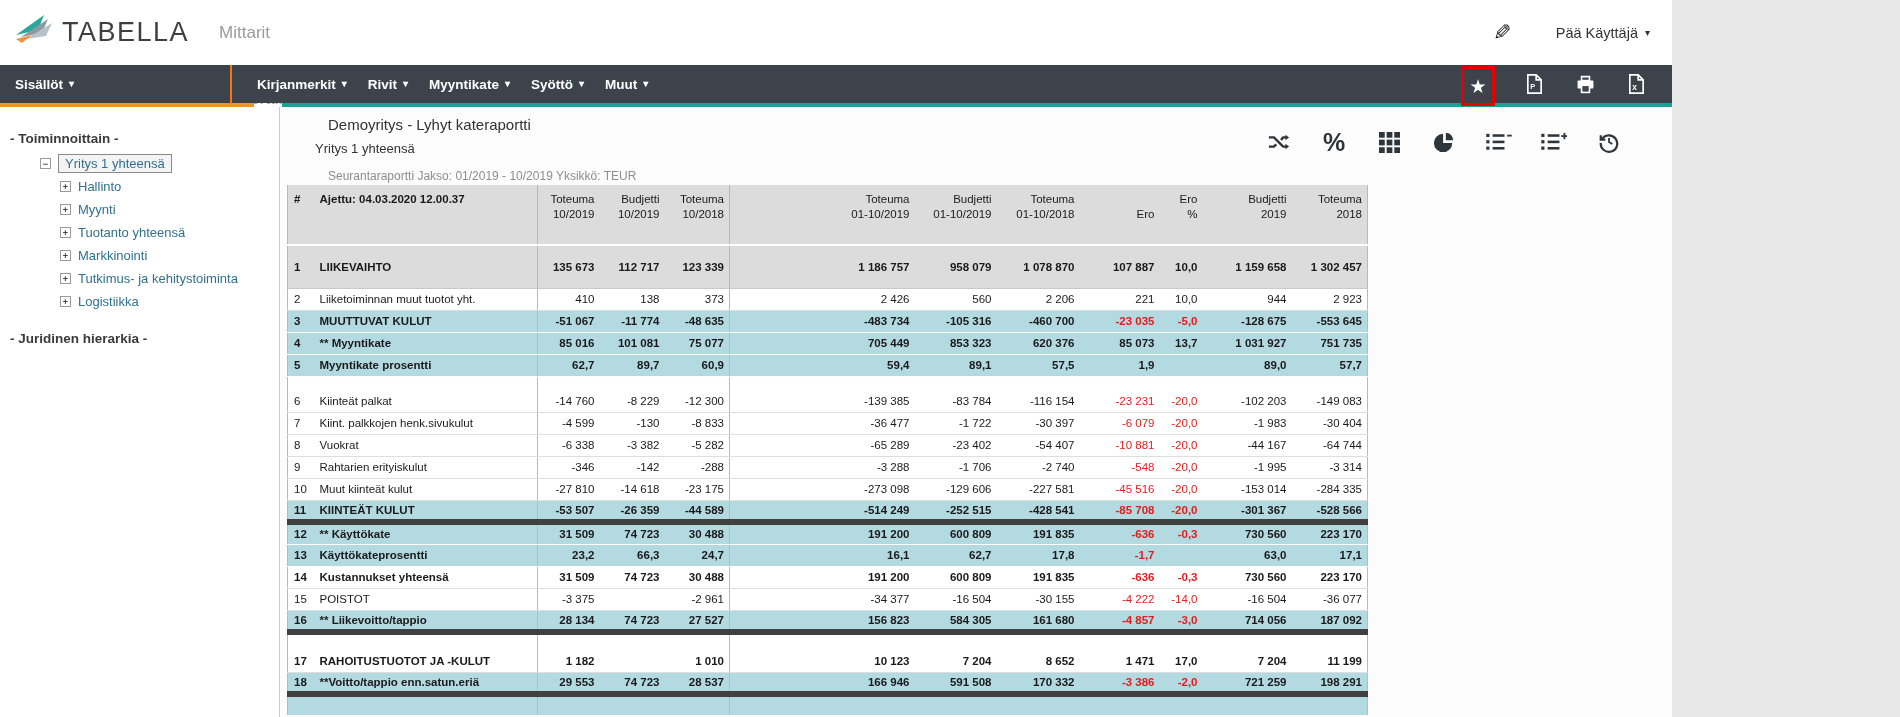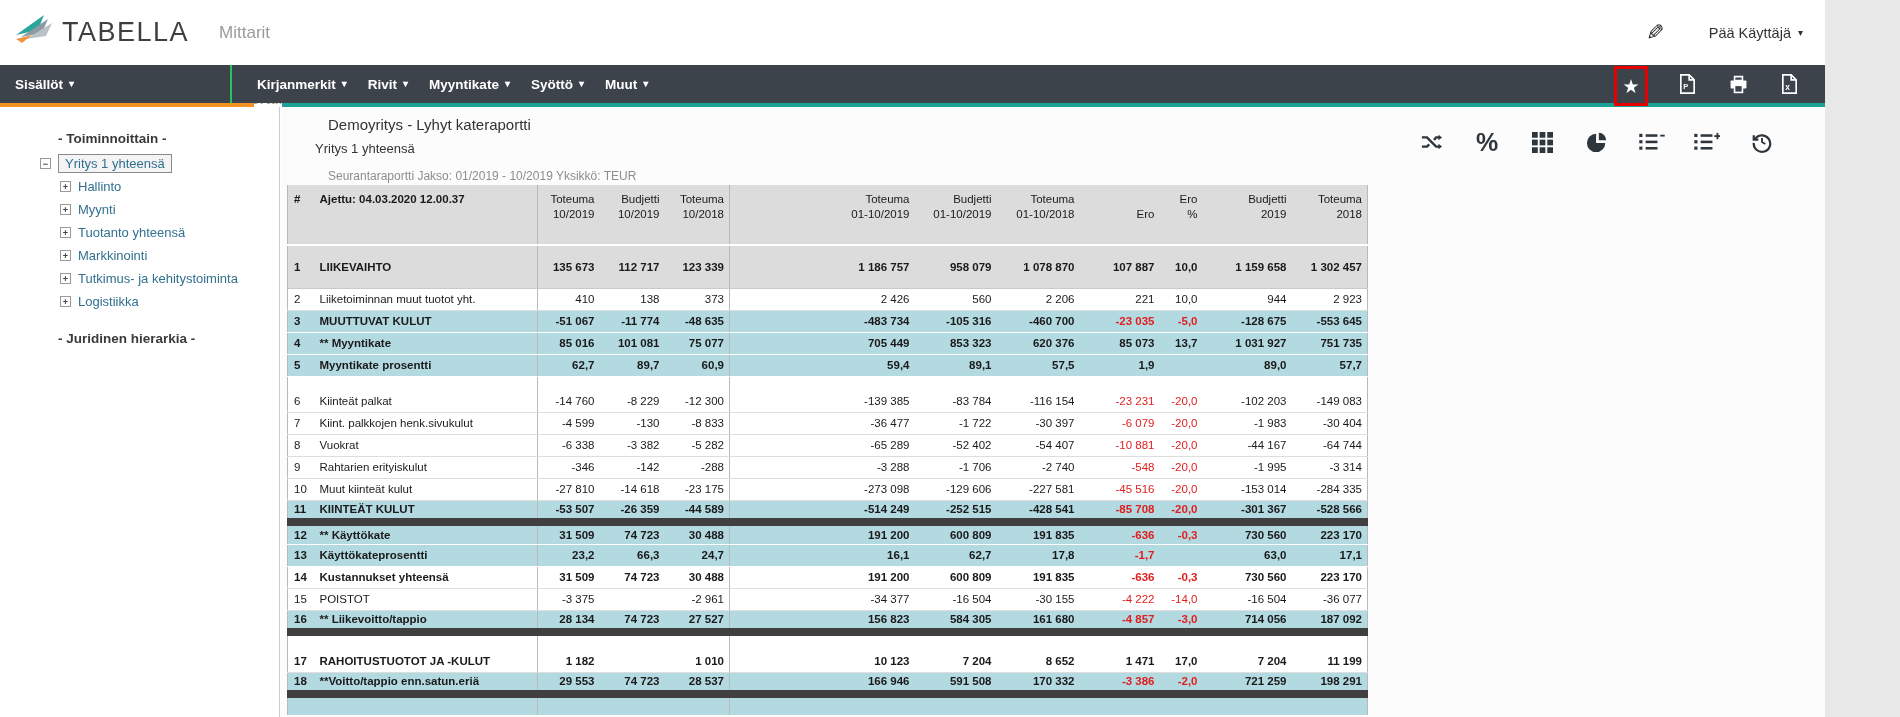--- a/index.html
+++ b/index.html
@@ -1,34 +1,34 @@
 <!DOCTYPE html>
 <html><head>
 <meta charset="utf-8">
 <style>
   html,body{margin:0;padding:0;background:#e8e8e8;}
-  .screen{position:relative;width:1825px;height:717px;background:#fff;overflow:hidden;
+  .screen{position:relative;width:1672px;height:717px;background:#fff;overflow:hidden;
           font-family:"Liberation Sans",sans-serif;-webkit-font-smoothing:antialiased;}
 
   
   .topbar{position:absolute;top:0;left:0;right:0;height:65px;background:#fff;display:flex;align-items:center;}
   .logo{display:flex;align-items:center;margin-left:14px;cursor:pointer;}
   .logo-text{font-size:27px;color:#3f3f3f;letter-spacing:1.5px;margin-left:4px;}
   .mainnav{display:flex;gap:46px;margin-left:30px;align-items:flex-start;flex-direction:column;}
   .nav-item{font-size:17px;color:#9b9b9b;cursor:pointer;}
   .nav-item.active{color:#3a3a3a;}
   .topbar-right{margin-left:auto;display:flex;align-items:center;gap:44px;padding-right:22px;}
   .pencil{font-size:22px;color:#1a1a1a;transform:scaleX(-1);cursor:pointer;line-height:1;}
   .user-menu{font-size:14.5px;color:#333;display:flex;align-items:center;gap:7px;cursor:pointer;}
   .caret{font-size:10px;line-height:1;}
 
   
   .toolbar{position:absolute;top:65px;left:0;right:0;height:38px;background:#3d434a;display:flex;z-index:3;}
   .toolbar-left{width:232px;min-width:232px;display:flex;align-items:center;padding-left:15px;
-                border-right:2px solid #22c55e;box-sizing:border-box;}
+                border-right:2px solid #f97316;box-sizing:border-box;}
   .toolbar-main{flex:1;display:flex;align-items:center;padding-left:25px;gap:7px;}
   .menu-item{color:#fff;font-size:13.5px;font-weight:700;display:flex;align-items:center;gap:6px;
              cursor:pointer;white-space:nowrap;}
   .toolbar-icons{margin-left:auto;display:flex;align-items:center;gap:27px;padding-right:24px;}
   .tb-icon{width:24px;height:24px;color:#fff;display:flex;align-items:center;justify-content:center;cursor:pointer;}
   .glyph-star{font-size:19px;line-height:1;}
   .star-box{align-self:flex-start;margin-top:4px;height:40px;width:34px;box-sizing:border-box;
             border:3px solid #e60000;display:flex;align-items:center;justify-content:center;z-index:6;background:transparent;}
 
   
@@ -36,21 +36,21 @@
   .accent.orange{left:0;width:254px;background:#f39422;}
   .accent.teal{left:282px;right:0;background:#19a295;}
 
   
   .sidebar{position:absolute;top:107px;left:0;width:280px;bottom:0;background:#fff;
            border-right:1px solid #ccc;box-sizing:border-box;}
   .center-box{margin-top:24px;height:30px;background:#e9e9e7;border-top:1px solid #d4d4d2;
               border-bottom:2px solid #f39422;display:flex;align-items:center;padding-left:20px;
               font-size:13px;font-weight:700;color:#222;}
   .tree{margin-top:20px;}
-  .tree-title{font-size:13.5px;font-weight:700;color:#3a3a3a;padding-left:10px;height:23px;display:flex;align-items:center;margin-left:48px;}
+  .tree-title{font-size:13.5px;font-weight:700;color:#3a3a3a;padding-left:10px;height:23px;display:flex;align-items:center;}
   .tree-items{margin:2px 0 14px 0;}
   .tree-item{display:flex;align-items:center;height:23px;font-size:13px;color:#31708f;cursor:pointer;}
   .expander{width:11px;height:11px;min-width:11px;border:1px solid #9a9a9a;background:#fff;color:#444;
             font-size:9px;line-height:8px;display:flex;align-items:center;justify-content:center;
             margin-right:7px;box-sizing:border-box;font-weight:700;}
   .tree-label{white-space:nowrap;}
   .tree-label.selected{border:1px solid #8a8a8a;background:#f4f4f4;padding:1px 6px;color:#31708f;}
 
   
   .main{position:absolute;top:107px;left:281px;right:0;bottom:0;background:#fcfcfc;}
@@ -71,21 +71,21 @@
   table.rpt td.lastcol{border-right:1px solid #b9b9b9;}
   table.rpt td.sep{border-right:1px solid #b9b9b9;}
   thead td{background:#dcdcdc;vertical-align:top;padding-top:7px !important;height:60px !important;
            line-height:15px;font-weight:400;border-bottom:2px solid #fff;}
   thead td.hbold{font-weight:700;}
   tr.gray td{background:#dcdcdc;font-weight:700;border-bottom:1px solid #c9c9c9;}
   tr.tall td{height:43px;}
   tr.teal td{background:#b3d9e1;font-weight:700;border-bottom:1px solid #fdfdfd;}
   tr.w td{background:#fff;border-bottom:1px solid #dedede;}
   tr.wb td{background:#fff;font-weight:700;border-bottom:1px solid #dedede;}
-  tr.dark td{border-bottom:8px solid #404040;margin-left:26px;}
+  tr.dark td{border-bottom:6px solid #404040;margin-left:26px;}
   tr.spacer td{background:#fff;border-bottom:none;height:14px;}
   tr.spacer2 td{background:#fff;border-bottom:none;height:18px;}
   tr.filler td{background:#b3d9e1;border-bottom:none;height:21px;}
   td.red{color:#e01e1e;}
   td.rowno{padding-left:6px !important;}
   td.rowlabel{padding-left:2px !important;}
 </style>
 </head>
 <body>
 
@@ -433,21 +433,21 @@
               <td class="num">-1 983</td>
               <td class="num lastcol">-30 404</td>
             </tr>
             <tr class="w">
               <td class="rowno">8</td>
               <td class="rowlabel sep">Vuokrat</td>
               <td class="num">-6 338</td>
               <td class="num">-3 382</td>
               <td class="num sep">-5 282</td>
               <td class="num">-65 289</td>
-              <td class="num">-52 402</td>
+              <td class="num">-23 402</td>
               <td class="num">-54 407</td>
               <td class="num red">-10 881</td>
               <td class="num red">-20,0</td>
               <td class="num">-44 167</td>
               <td class="num lastcol">-64 744</td>
             </tr>
             <tr class="w">
               <td class="rowno">9</td>
               <td class="rowlabel sep">Rahtarien erityiskulut</td>
               <td class="num">-346</td>

